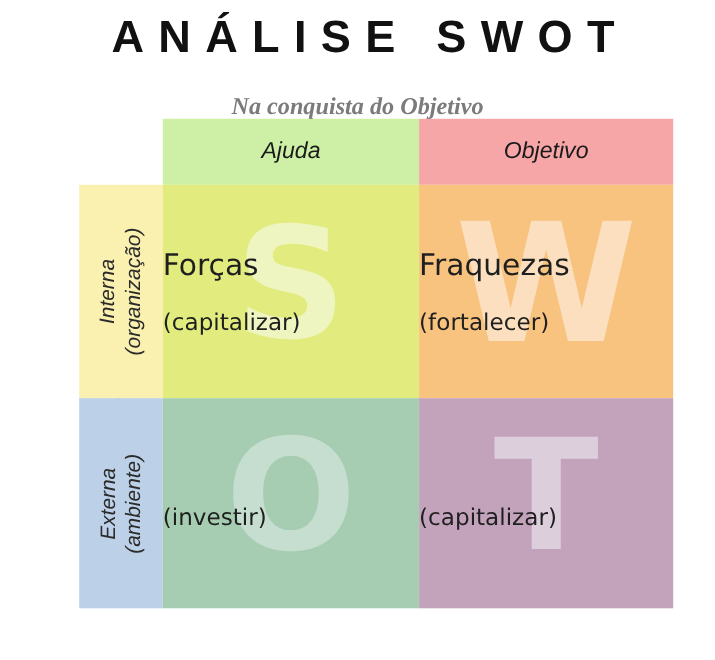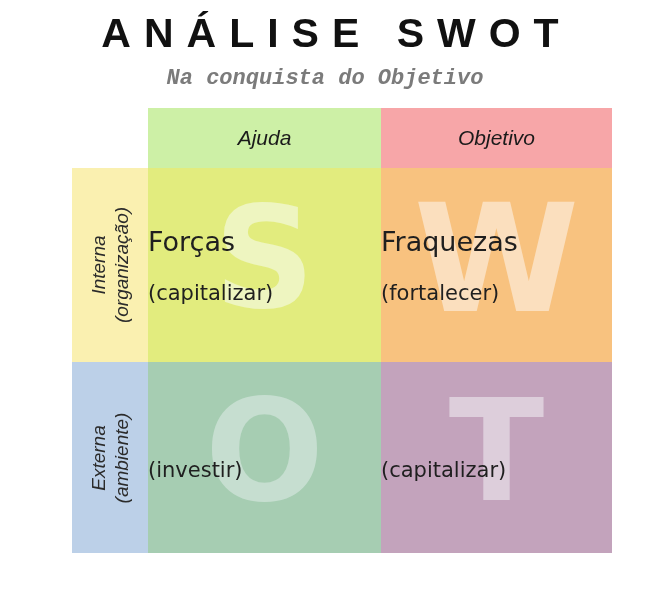--- a/index.html
+++ b/index.html
@@ -27,27 +27,27 @@
     font-family: "Liberation Sans", sans-serif;
     font-weight: bold;
     font-size: 41px;
     letter-spacing: 13px;
     color: #111111;
     line-height: 50px;
     white-space: nowrap;
     padding-left: 23px; 
   }
   #sub-title {
-    font-family: Liberation Mono, monospace;
+    font-family: Liberation Serif, serif;
     font-style: italic;
     font-weight: bold;
     font-size: 22px;
     color: #7b7b7b;
     line-height: 28px;
-    margin-top: 7px;
+    margin-top: 25px;
   }
 
   
   #matrix {
     position: absolute;
     left: 72px;
     top: 108px;
     width: 540px;
     height: 445px;
   }

